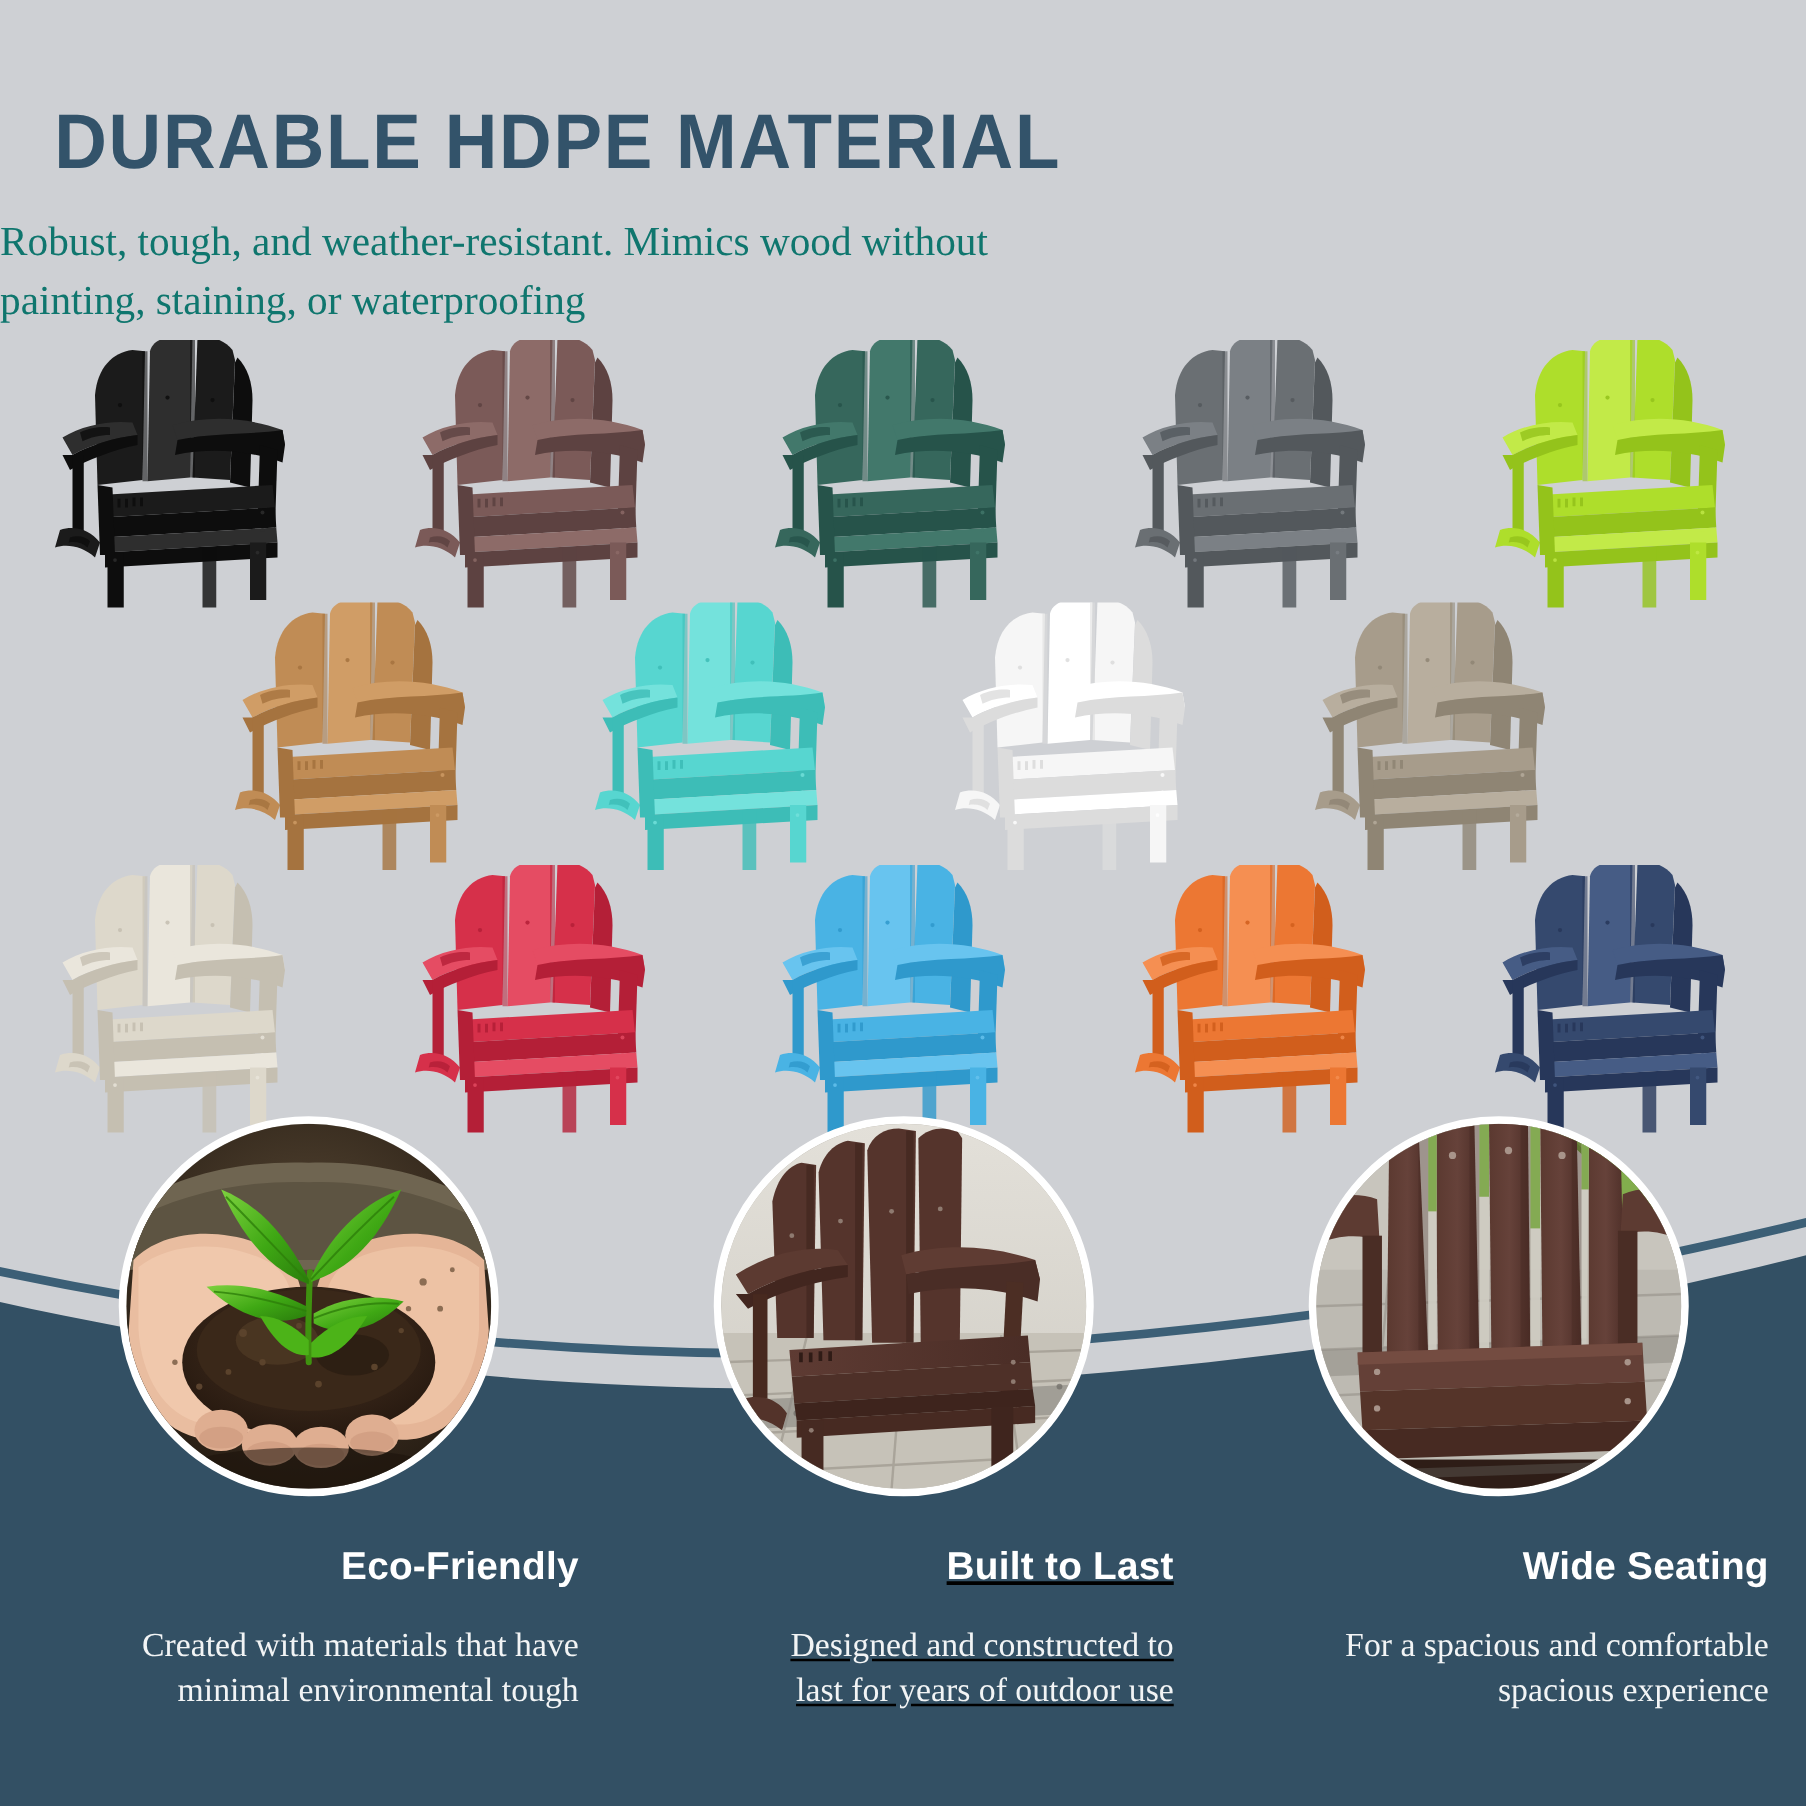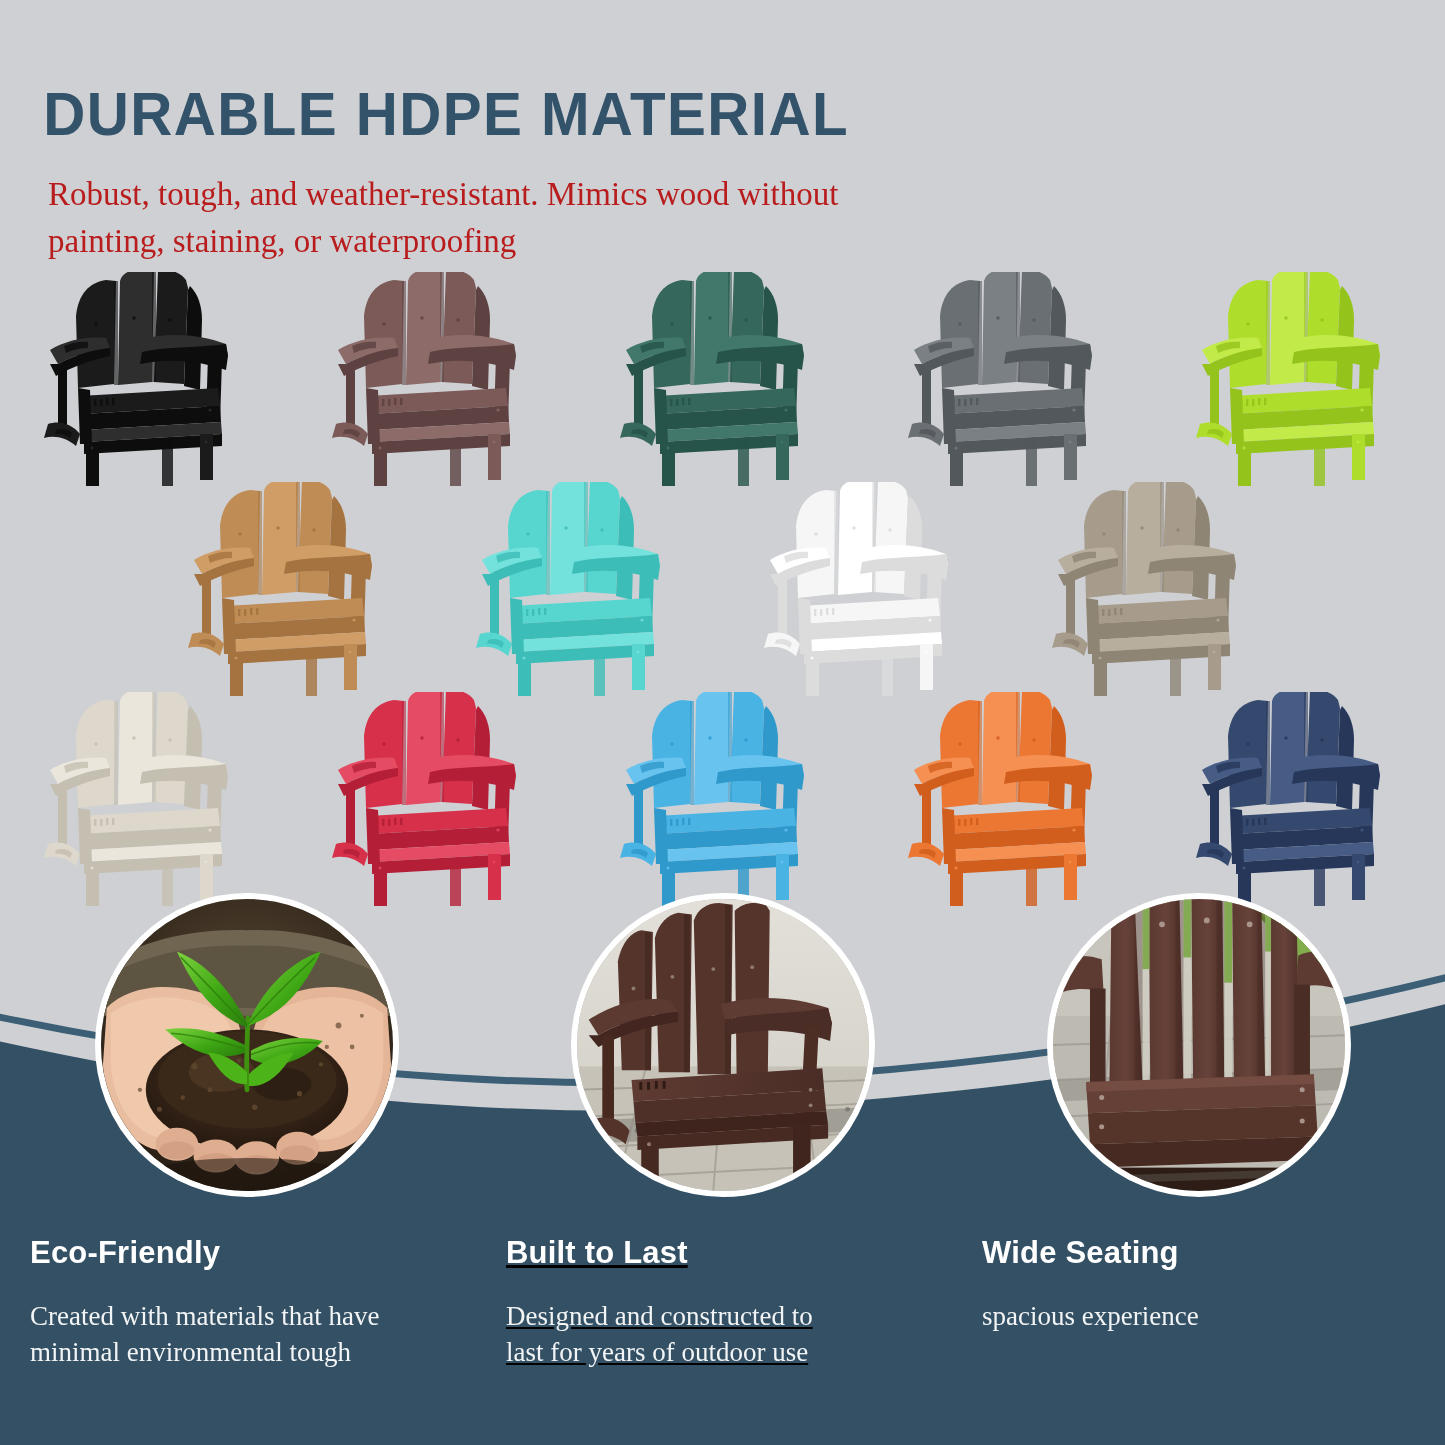--- a/index.html
+++ b/index.html
@@ -18,45 +18,44 @@
     font-weight:bold;
     font-size:62px;
     letter-spacing:1.5px;
     color:#33536a;
     margin-top:78px;
     transform:scaleX(0.94);
   }
   #subtitle {
     font-family:"Liberation Serif", serif;
     font-size:33px;
-    color:#b91c1c;
+    color:#0f766e;
     line-height:1.42;
     margin-top:22px;
-    padding-left:48px;
   }
 
   
   #chair-grid { position:absolute; top:272px; left:0; width:1445px; }
   .chair-row { display:flex; justify-content:center; }
   .chair-row.row-1 { gap:78px; }
   .chair-row.row-2 { gap:78px; margin-top:-6px; }
   .chair-row.row-3 { gap:78px; margin-top:-6px; }
   .chair-cell { width:210px; height:216px; position:relative; }
   .chair-svg { width:100%; height:100%; display:block; }
 
   
   #navy-panel {
     position:absolute; left:0; top:965px; width:1445px; height:480px;
     overflow:hidden;
   }
   #navy-panel svg { display:block; width:1445px; height:480px; }
 
   
   #features { position:absolute; left:0; top:893px; width:1445px; height:552px; }
-  .feature { position:absolute; width:433px; text-align:left; }
+  .feature { position:absolute; width:433px; text-align:right; }
   .feature.f1 { left:30px; }
   .feature.f2 { left:506px;text-decoration:underline; }
   .feature.f3 { left:982px; }
   .circle-wrap {
     width:304px; height:304px; margin:0 auto;
     border-radius:50%;
     border:6px solid #ffffff;
     overflow:hidden;
     position:relative;
     background:#b9b5ac;
@@ -1267,16 +1266,17 @@
           <circle cx="256" cy="196" r="2.6"></circle>
             <circle cx="256" cy="228" r="2.6"></circle>
         </g>
 
         <rect x="0" y="276" width="300" height="24" fill="#2e1d17"></rect>
         <path d="M60,284 L240,278 L240,286 L60,292 Z" fill="#5a5650" opacity="0.5"></path>
       </svg>
     </div>
     <div class="feature-title">Wide Seating</div>
     <div class="feature-desc">
+      <div>For a spacious and comfortable</div>
       <div>spacious experience</div>
     </div>
   </div>
 </div>
 
 </body></html>

